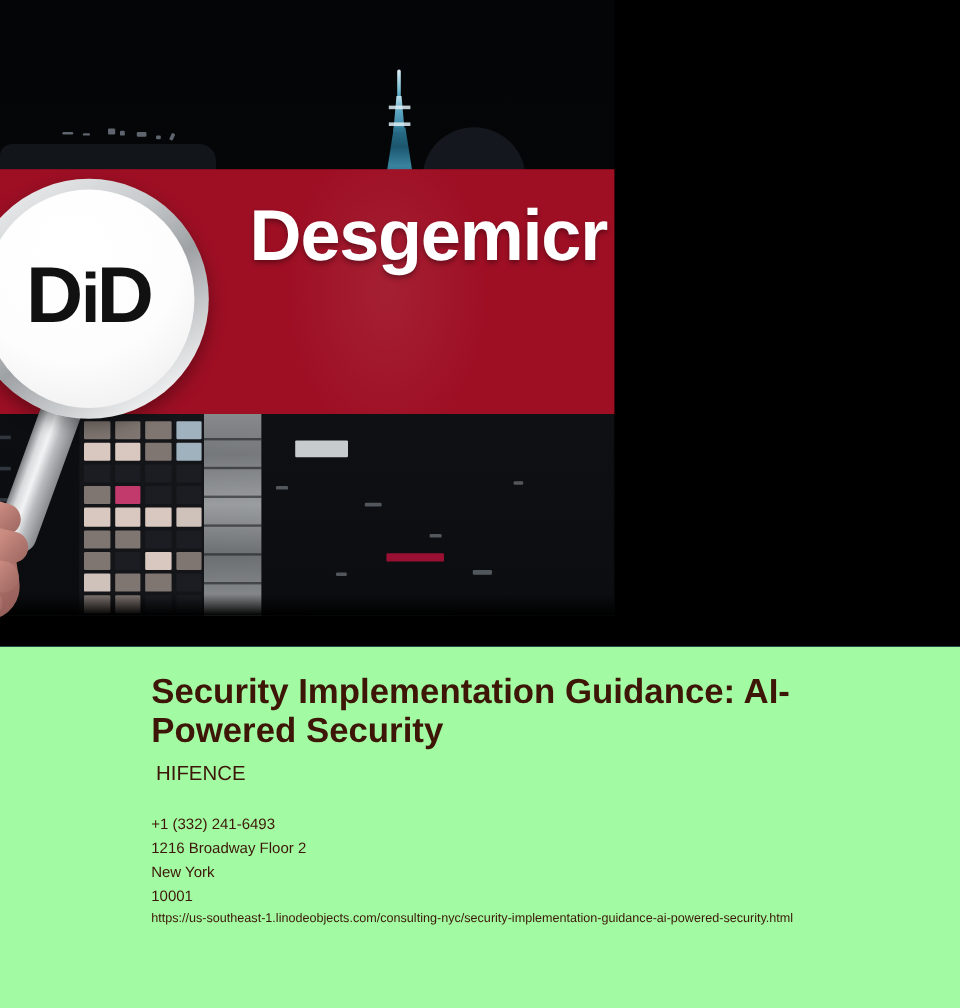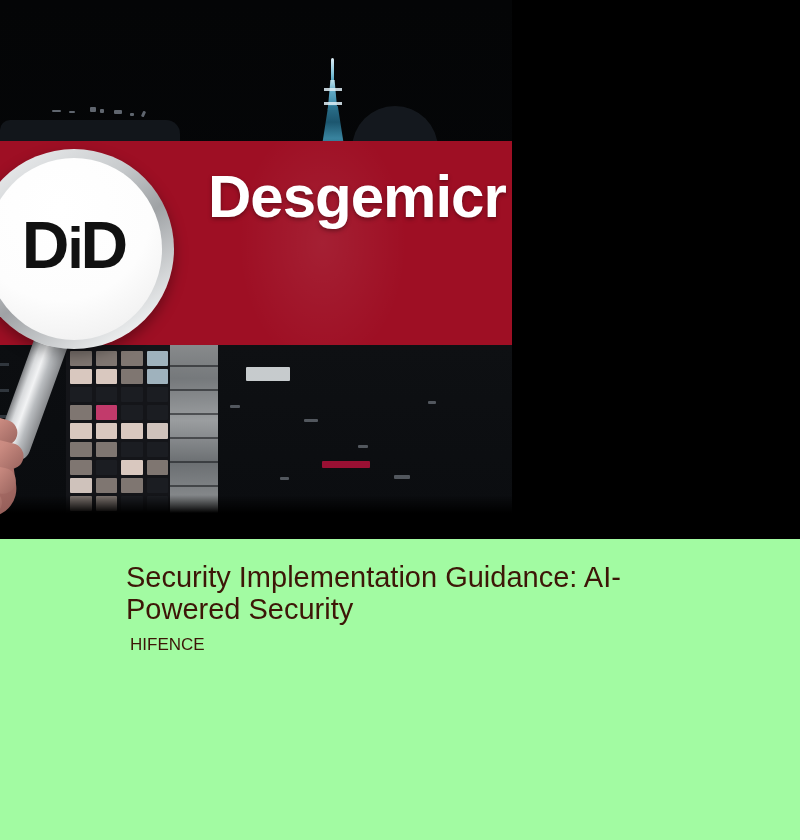--- a/index.html
+++ b/index.html
@@ -347,21 +347,21 @@
     height: 301px;
     background: #a2fba2;
   }
   .title {
     position: absolute;
     left: 126px;
     top: 22px;
     width: 560px;
     margin: 0;
     font-family: "Liberation Sans", sans-serif;
-    font-weight: normal;
+    font-weight: bold;
     font-size: 29px;
     line-height: 32px;
     color: #3d1607;
   }
   .org {
     position: absolute;
     left: 126px;
     top: 92px;
     margin: 4px;
     font-family: "Liberation Sans", sans-serif;
@@ -521,16 +521,23 @@
           <div class="finger f4"></div>
         </div>
       </div>
     </div>
   </div>
 
   <div class="content">
     <h1 class="title">Security Implementation Guidance: AI-Powered Security</h1>
     <div class="org">HIFENCE</div>
 
-
+    <ul class="contact">
+      <li>+1 (332) 241-6493</li>
+      <li>1216 Broadway Floor 2</li>
+      <li>New York</li>
+      <li>10001</li>
+    </ul>
+
+    <a class="url" href="#">https://us-southeast-1.linodeobjects.com/consulting-nyc/security-implementation-guidance-ai-powered-security.html</a>
   </div>
 
 </div>
 
 </body></html>

